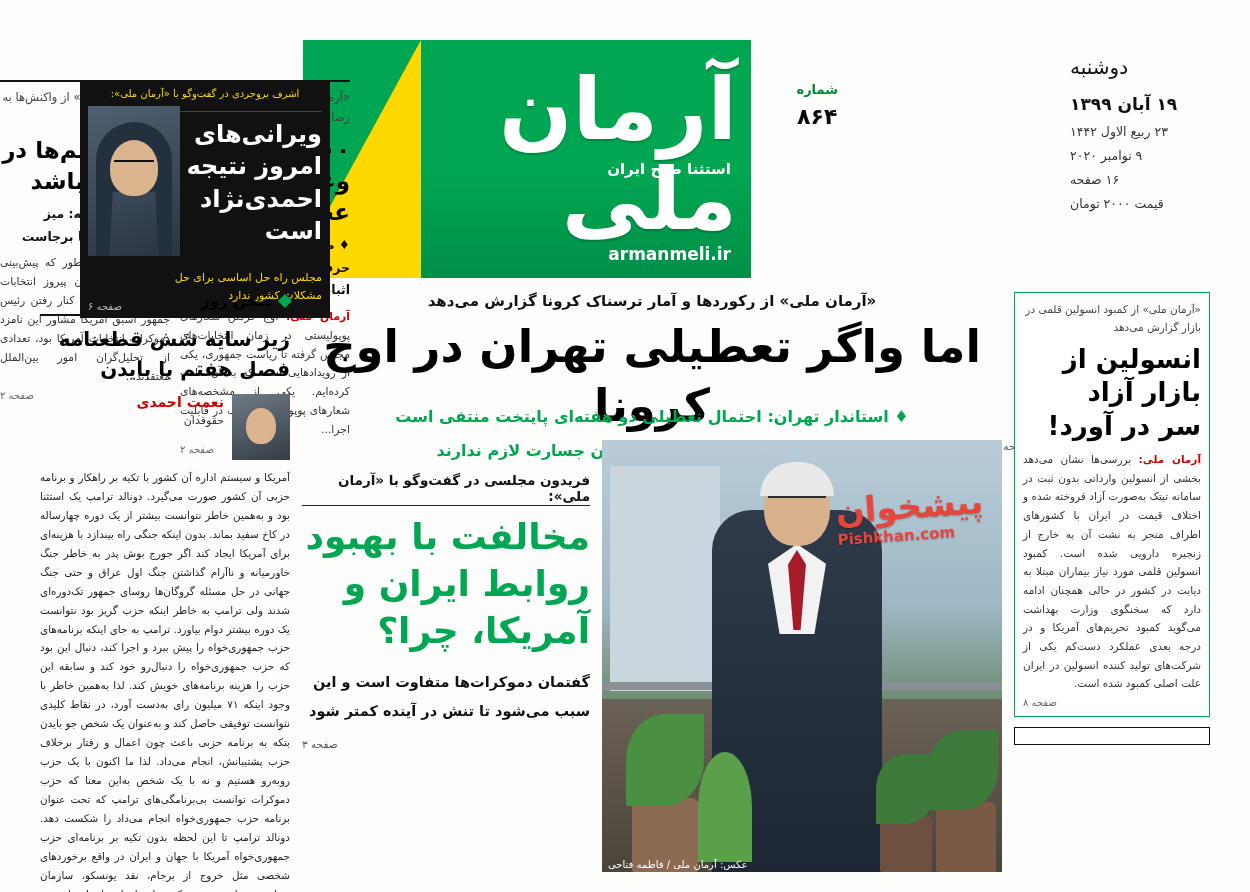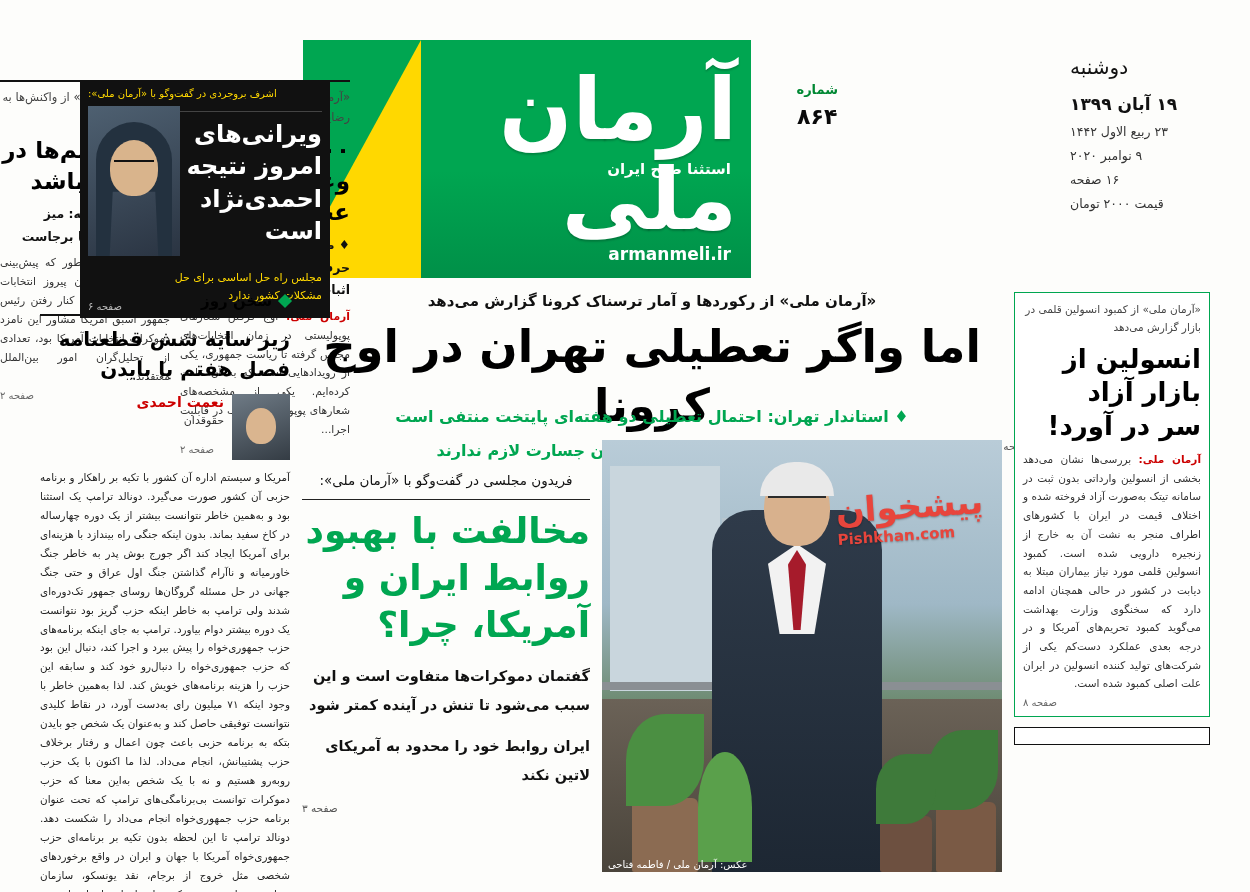--- a/index.html
+++ b/index.html
@@ -98,21 +98,21 @@
   .t-col-a { position:absolute; top:40px; right: 1040px; width: 170px;}
   .t-col-b { position:absolute; top:40px; right: 860px; width: 170px;}
 
   
   .right-box {
     position: absolute; top: 40px; left: 40px;
     width: 250px; height: 238px;
     background: #111; color: #fff; padding: 8px;
   }
   .right-box .tagline {
-    font-size: 10px; color: #ffd800; text-align: left; border-bottom: 1px solid #444;
+    font-size: 10px; color: #ffd800; text-align: center; border-bottom: 1px solid #444;
     padding-bottom: 12px; margin-bottom: 6px;
   }
   .right-box h2 {
     margin: 0; font-size: 24px; line-height: 1.35; font-weight: bold; text-align: right;
     width: 150px;
   }
   .right-box .quote {
     position: absolute; right: 8px; bottom: 12px; width: 148px;
     font-size: 11px; line-height: 1.7; color: #ffd800; text-align: right;
   }
@@ -219,22 +219,22 @@
   }
   .photo .watermark small { display:block; font-size:15px; color:#e8453c; direction:ltr;}
   .photo-credit {
     position:absolute; bottom:2px; left:6px; font-size:10px; color:#fff;
   }
 
   .interview {
     position: absolute; top: 472px; right: 660px; width: 288px;
   }
   .interview .kicker {
-    font-size: 13.5px; color:#111; text-align:center; font-weight:normal;
-    border-bottom: 1px solid #222; padding-bottom:11px; margin-bottom:8px;
+    font-size: 13.5px; color:#111; text-align:right; font-weight:bold;
+    border-bottom: 1px solid #222; padding-bottom:1px; margin-bottom:8px;
   }
   .interview h2 {
     margin:0; font-size: 36px; line-height:1.3; font-weight:bold; color:#00a651;
     text-align:right; letter-spacing:-1px;
   }
   .interview .deck {
     margin-top: 14px; font-size: 14.5px; line-height: 2; color:#111; text-align:right;
     font-weight: bold;
   }
   .interview .deck p { margin: 0 0 12px 0; }
@@ -372,21 +372,20 @@
       <small>Pishkhan.com</small>
     </div>
     <div class="photo-credit">عکس: آرمان ملی / فاطمه فتاحی</div>
   </div>
 
   <div class="interview">
     <div class="kicker">فریدون مجلسی در گفت‌وگو با «آرمان ملی»:</div>
     <h2>مخالفت با بهبود روابط ایران و آمریکا، چرا؟</h2>
     <div class="deck">
       <p>گفتمان دموکرات‌ها متفاوت است و این سبب می‌شود تا تنش در آینده کمتر شود</p>
-      <p>ایران روابط خود را محدود به آمریکای لاتین نکند</p>
     </div>
     <div class="page-ref">صفحه ۳</div>
   </div>
 
   <div class="leftcol">
 
     <div class="card green-border">
       <div class="kicker">«آرمان ملی» از کمبود انسولین قلمی در بازار گزارش می‌دهد</div>
       <h2>
         <span>انسولین از</span><br>

